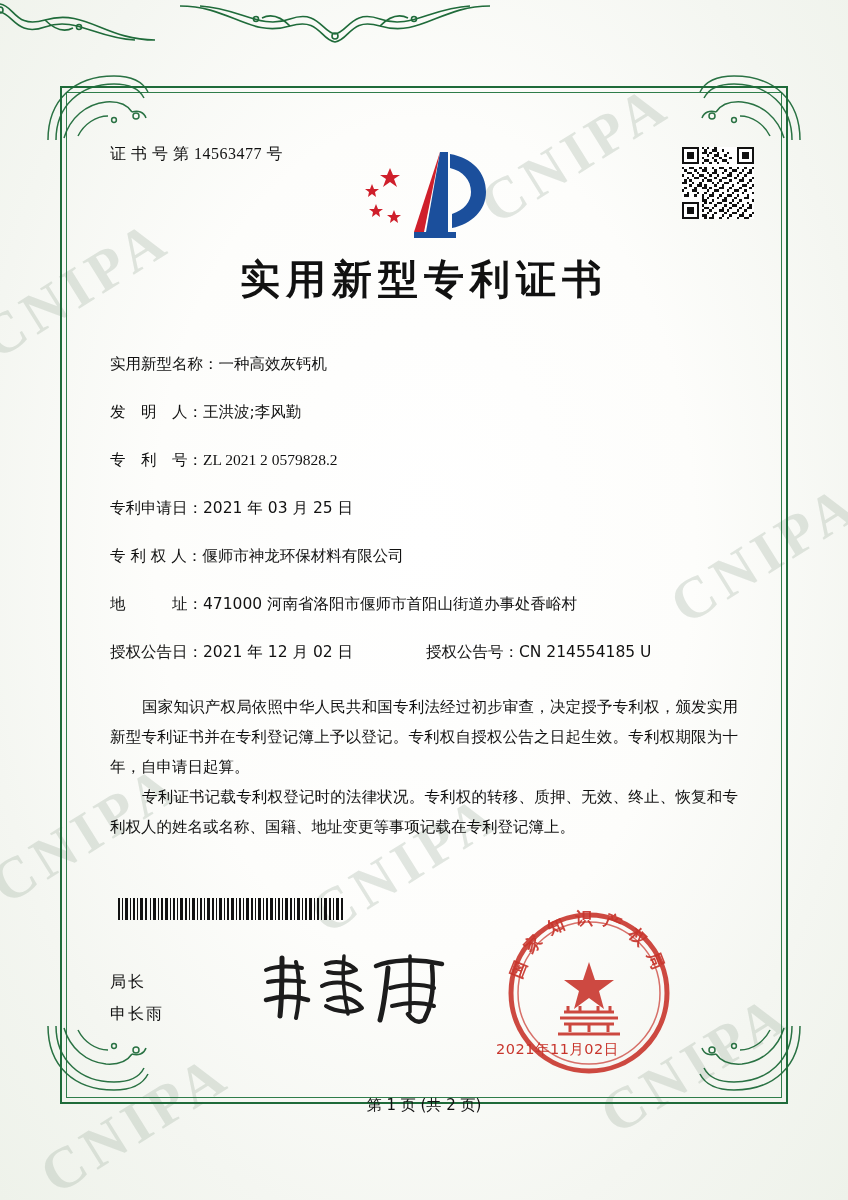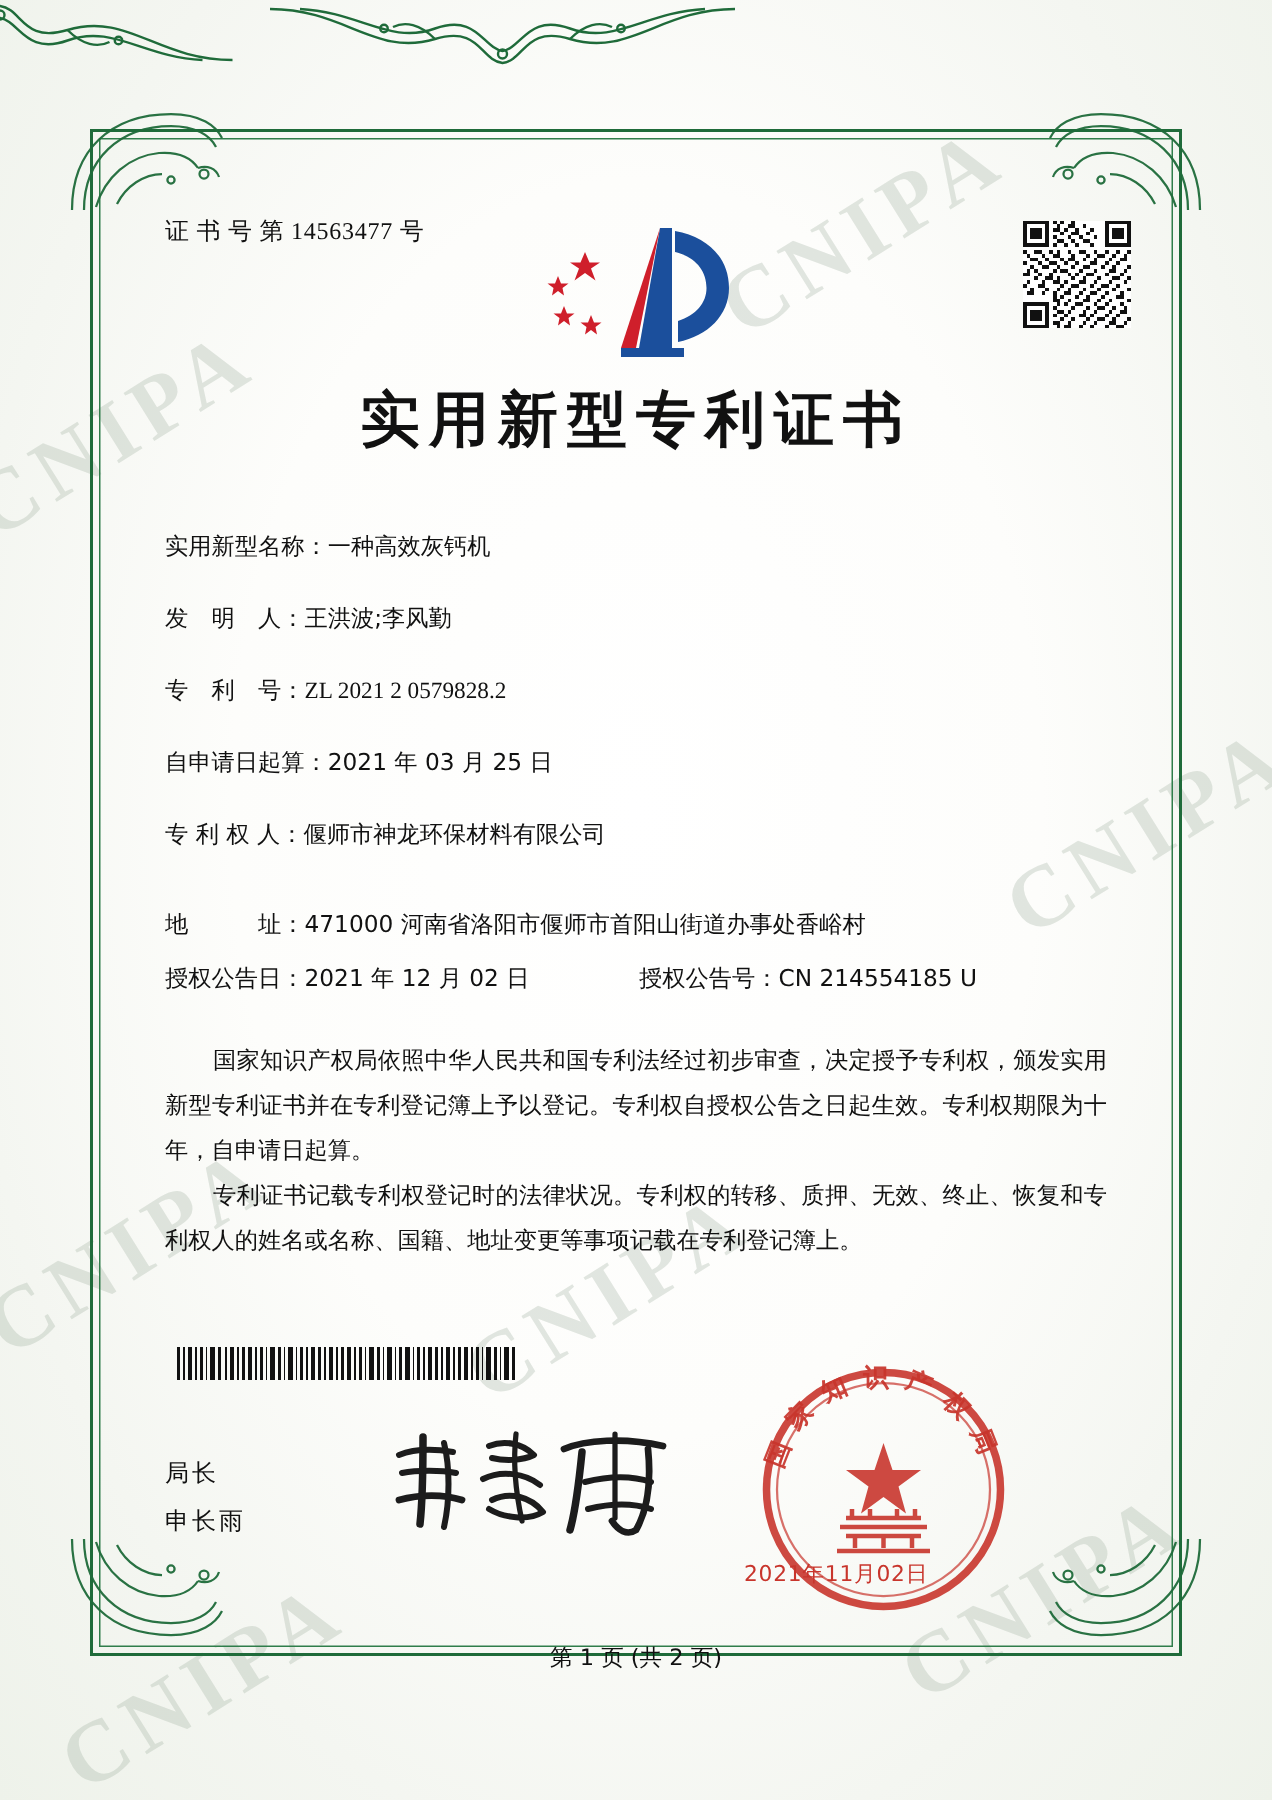--- a/index.html
+++ b/index.html
@@ -95,21 +95,21 @@
   }
   .field .lbl { display: inline-block; }
   .field .val { font-family: "Liberation Serif", serif; font-size: 15.5px; }
   .field .val.cjk { font-family: "DejaVu Sans", sans-serif; }
 
   #f1 { top: 262px; }
   #f2 { top: 310px; }
   #f3 { top: 358px; }
   #f4 { top: 406px; }
   #f5 { top: 454px; }
-  #f6 { top: 502px; margin-top: 12px; }
+  #f6 { top: 502px; }
   #f7 { top: 550px; }
   #f7b { position:absolute; left: 360px; top: 550px;
          font-family:"DejaVu Sans", sans-serif; font-size:15.5px; color:#111; white-space:nowrap; }
 
   .para {
     position: absolute; left: 44px; width: 628px;
     font-family: "DejaVu Sans", sans-serif;
     font-size: 15.5px;
     line-height: 30px;
     color: #111;
@@ -465,21 +465,21 @@
     <div class="field" id="f1">
       <span class="lbl">实用新型名称：</span><span class="val cjk">一种高效灰钙机</span>
     </div>
     <div class="field" id="f2">
       <span class="lbl">发　明　人：</span><span class="val cjk">王洪波;李风勤</span>
     </div>
     <div class="field" id="f3">
       <span class="lbl">专　利　号：</span><span class="val">ZL 2021 2 0579828.2</span>
     </div>
     <div class="field" id="f4">
-      <span class="lbl">自申请日起算：</span><span class="val cjk">2021 年 03 月 25 日</span>
+      <span class="lbl">专利申请日：</span><span class="val cjk">2021 年 03 月 25 日</span>
     </div>
     <div class="field" id="f5">
       <span class="lbl">专 利 权 人：</span><span class="val cjk">偃师市神龙环保材料有限公司</span>
     </div>
     <div class="field" id="f6">
       <span class="lbl">地　　　址：</span><span class="val cjk">471000 河南省洛阳市偃师市首阳山街道办事处香峪村</span>
     </div>
     <div class="field" id="f7">
       <span class="lbl">授权公告日：</span><span class="val cjk">2021 年 12 月 02 日</span>
     </div>

